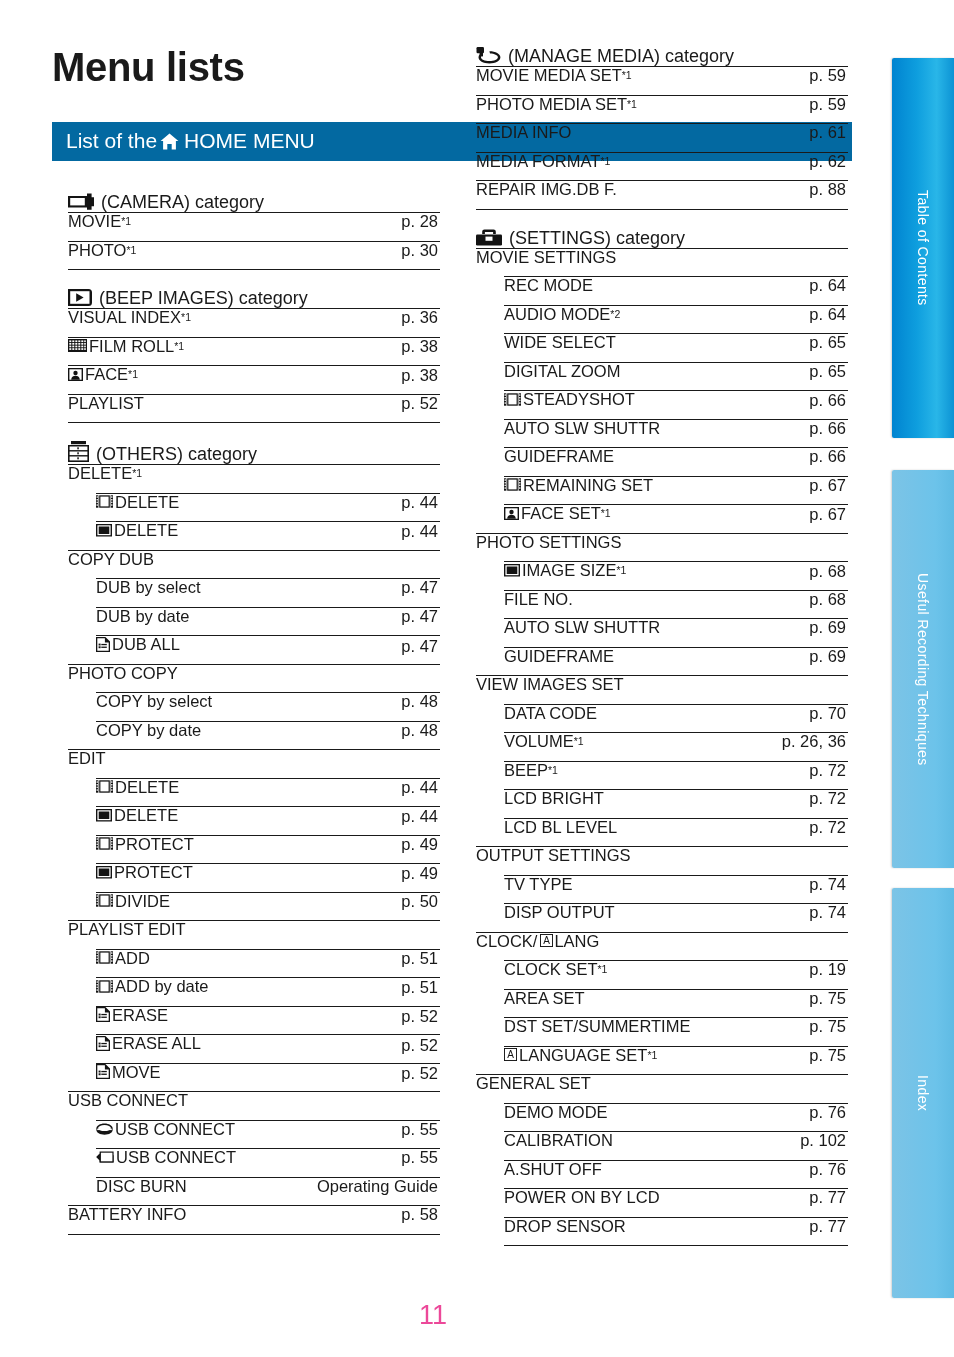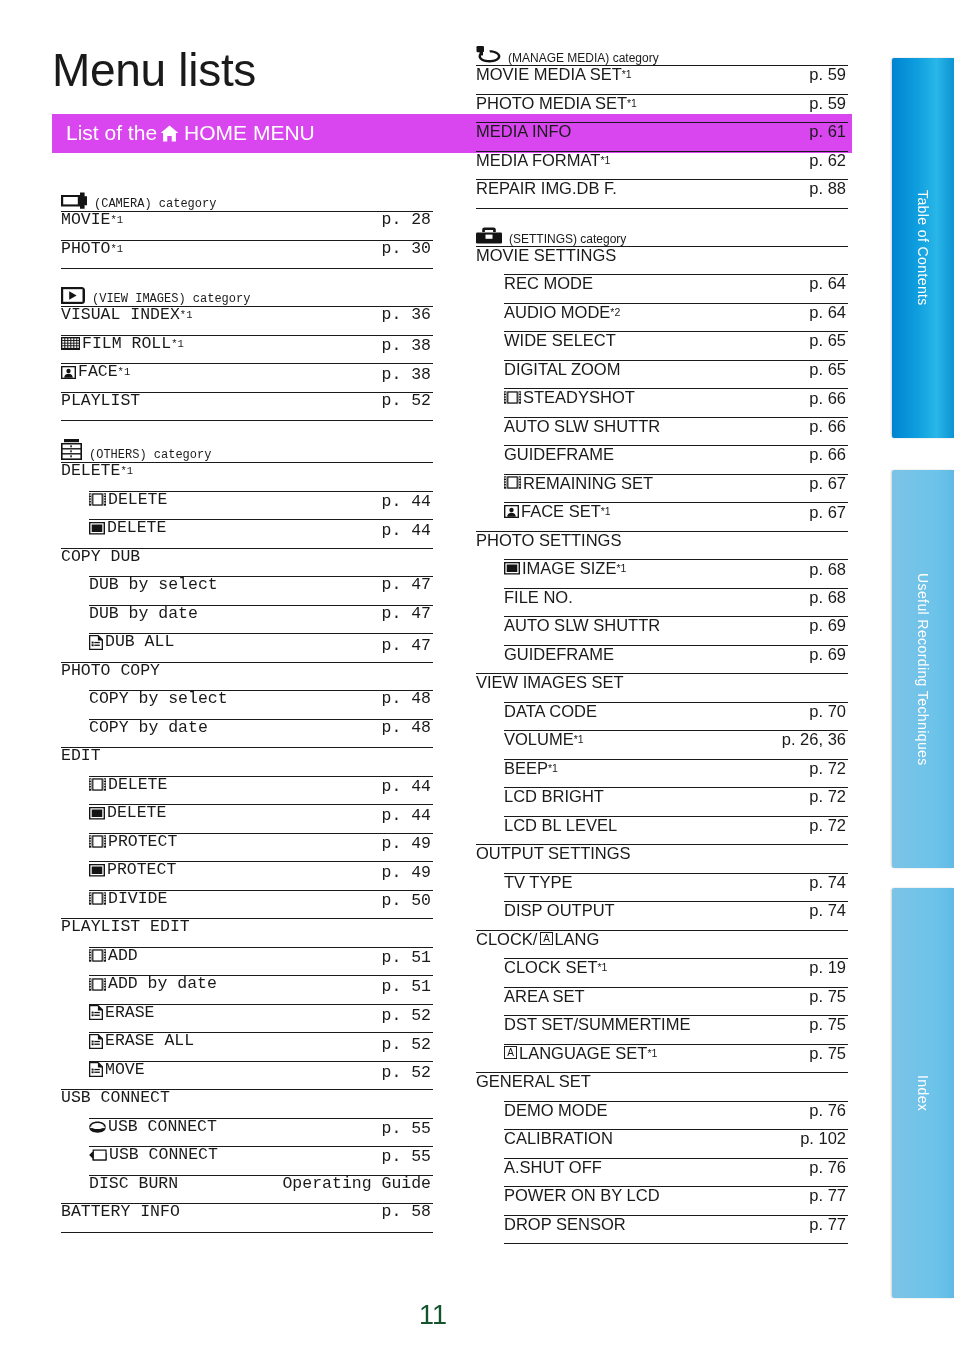--- a/index.html
+++ b/index.html
@@ -25,65 +25,65 @@
 
   .content {
     position: absolute;
     left: 52px;
     top: 46px;
     width: 800px;
   }
 
   
   .page-title {
-    font-size: 46px;
-    font-weight: 400;
+    font-size: 40px;
+    font-weight: 700;
     letter-spacing: -0.3px;
-    margin: 0 0 20px 0;
+    margin: 0 0 34px 0;
     line-height: 1.05;
   }
 
   
   .columns {
     position: absolute;
     left: 52px;
     top: 46px;
     width: 820px;
   }
   .col {
     position: absolute;
     top: 0;
     width: 372px;
   }
-  .col-left  { left: 9px; font-family: Liberation Mono, monospace; }
+  .col-left  { left: 16px; }
   .col-right { left: 424px; }
 
   
   .band {
-    background: #d946ef;
+    background: #0369a1;
     color: #ffffff;
     font-size: 21px;
     padding: 6px 0 7px 14px;
     height: 26px;
     line-height: 26px;
     box-sizing: content-box;
     white-space: nowrap;
   }
   .band .home-icon {
     display: inline-block;
     vertical-align: -2px;
     margin: 0 5px 0 3px;
   }
 
   
   .cat {
     display: flex;
     align-items: flex-end;
     gap: 7px;
-    font-size: 12px;
+    font-size: 18px;
     white-space: nowrap;
     padding-bottom: 2px;
   }
   .cat .cat-label { line-height: 1; position: relative; top: 1px; }
   .cat-icon { display: inline-flex; align-items: flex-end; }
 
   .row {
     display: flex;
     align-items: baseline;
     justify-content: space-between;
@@ -127,21 +127,21 @@
 
   .gap { height: 18px; }
 
   
   .folio {
     position: absolute;
     left: 0; right: 0;
     top: 1300px;
     text-align: center;
     font-size: 27px;
-    color: #14532d;
+    color: #ec4899;
     width: 866px;
   }
 
   
   .tabs {
     position: absolute;
     right: 0;
     top: 0;
     width: 74px;
     height: 1357px;
@@ -225,21 +225,21 @@
         <div class="closer lvl0"></div>
         <div class="gap"></div>
         <div class="cat">
           <span class="cat-icon">
             <svg xmlns="http://www.w3.org/2000/svg" width="24" height="17" viewBox="0 0 24 17">
               <path fill="#141414" d="M0 0 h20.5 a3.5 3.5 0 0 1 3.5 3.5 v10 a3.5 3.5 0 0 1 -3.5 3.5 h-20.5 z"></path>
               <rect x="2.2" y="2.2" width="19.3" height="12.6" fill="#fff"></rect>
               <path fill="#141414" d="M8.2 4.3 L15.6 8.5 L8.2 12.7 Z"></path>
             </svg>
           </span>
-          <span class="cat-label">(VIEW IMAGES) category</span>
+          <span class="cat-label">(BEEP IMAGES) category</span>
         </div>
         <div class="row lvl0">
           <div class="row-label">
             <span class="txt">VISUAL INDEX</span>
             <sup class="ast">*1</sup>
           </div>
           <div class="row-page">p. 36</div>
         </div>
         <div class="row lvl0">
           <div class="row-label">

